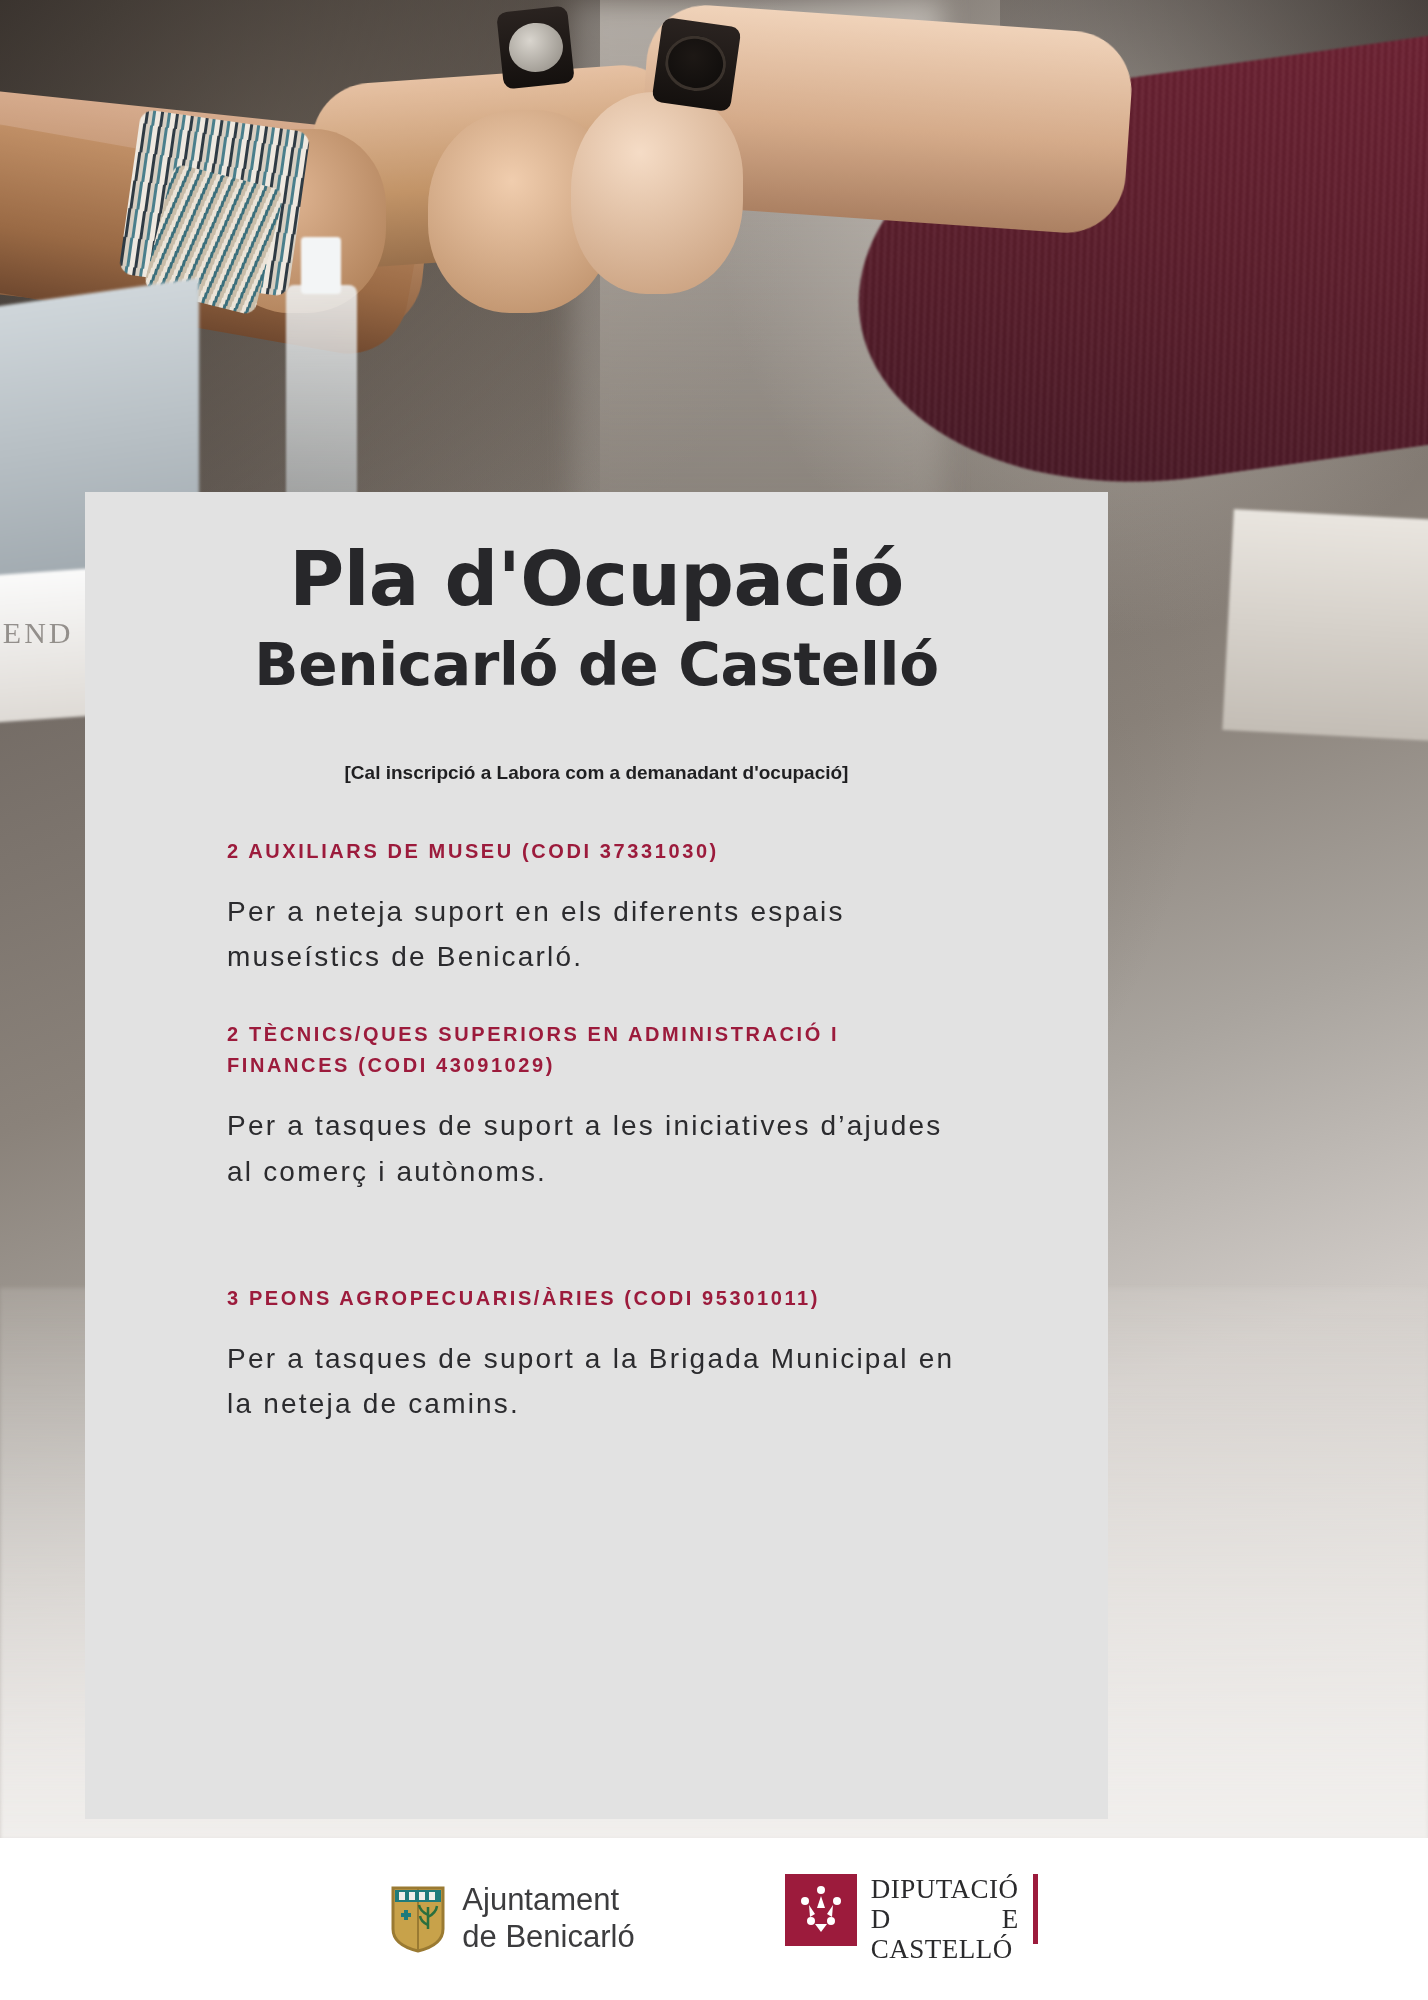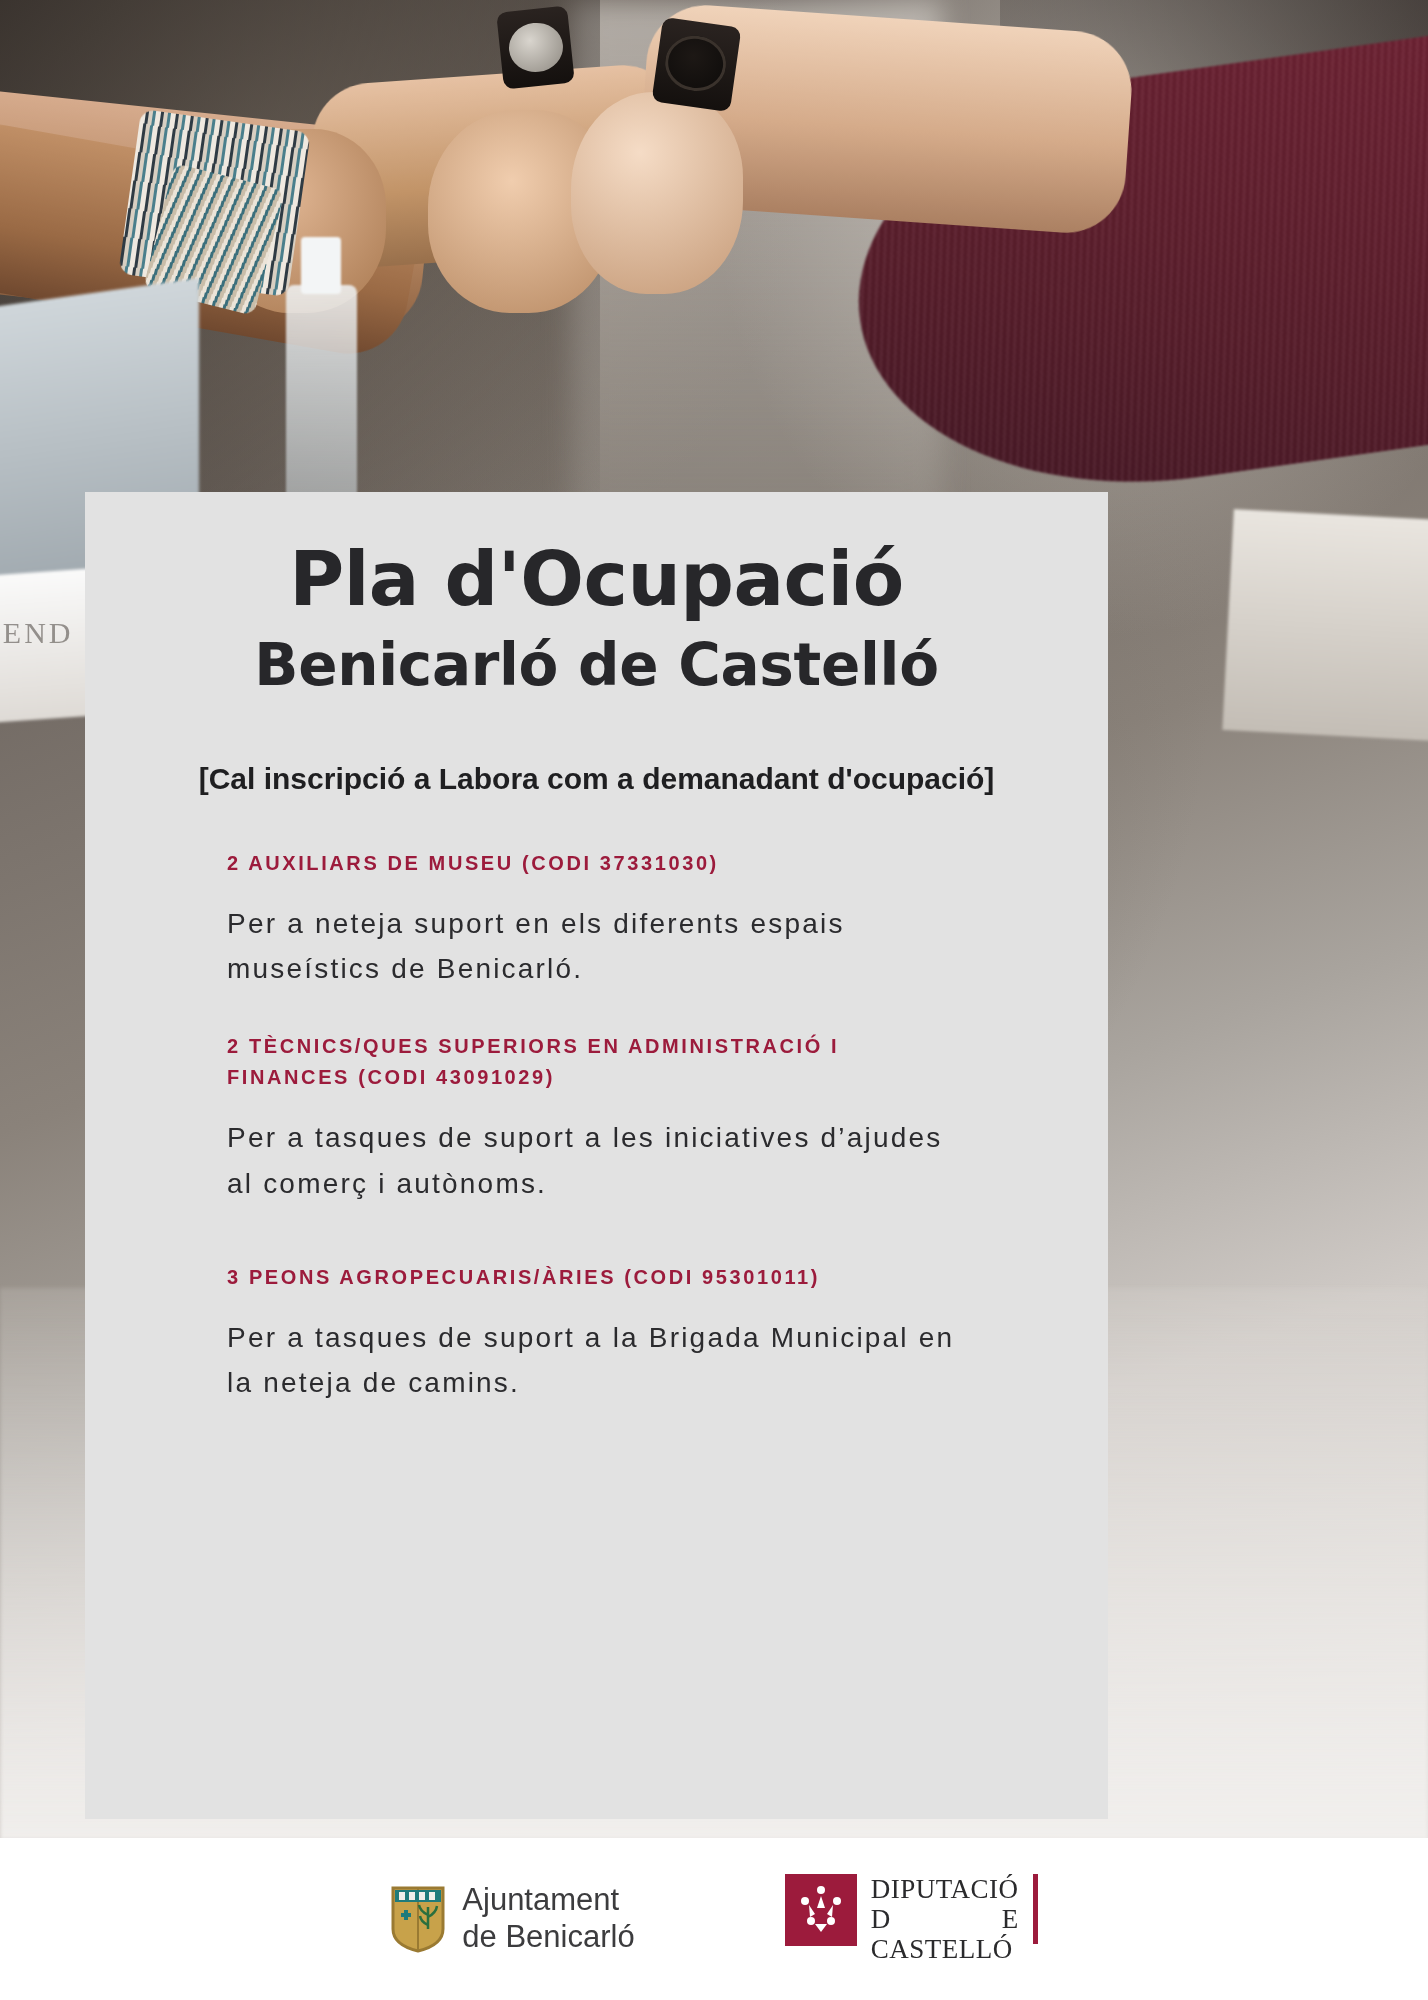--- a/index.html
+++ b/index.html
@@ -258,21 +258,21 @@
     font-size: 58px;
     line-height: 1.05;
     color: #27272a;
     letter-spacing: -0.3px;
   }
   .note {
     margin: 66px 0 0 0;
     text-align: center;
     font-family: "Liberation Sans", sans-serif;
     font-weight: 700;
-    font-size: 30px;
+    font-size: 19px;
     color: #1f1f21;
   }
 
   .body {
     padding: 0 142px 0 142px;
     margin-top: 52px;
   }
   .job-title {
     font-family: "Liberation Sans", sans-serif;
     font-weight: 700;
@@ -285,21 +285,21 @@
   .job-desc {
     font-family: "Liberation Sans", sans-serif;
     font-weight: 400;
     font-size: 28px;
     letter-spacing: 2.2px;
     color: #2b2b2e;
     line-height: 1.62;
     margin: 22px 0 0 0;
   }
   .job-block + .job-block { margin-top: 40px; }
-  .job-block.gap-extra { margin-top: 56px; }
+  .job-block.gap-extra { margin-top: 89px; }
 
   
   .footer {
     position: absolute;
     left: 0;
     top: 1838px;
     width: 1428px;
     height: 162px;
     background: #ffffff;
     display: flex;

